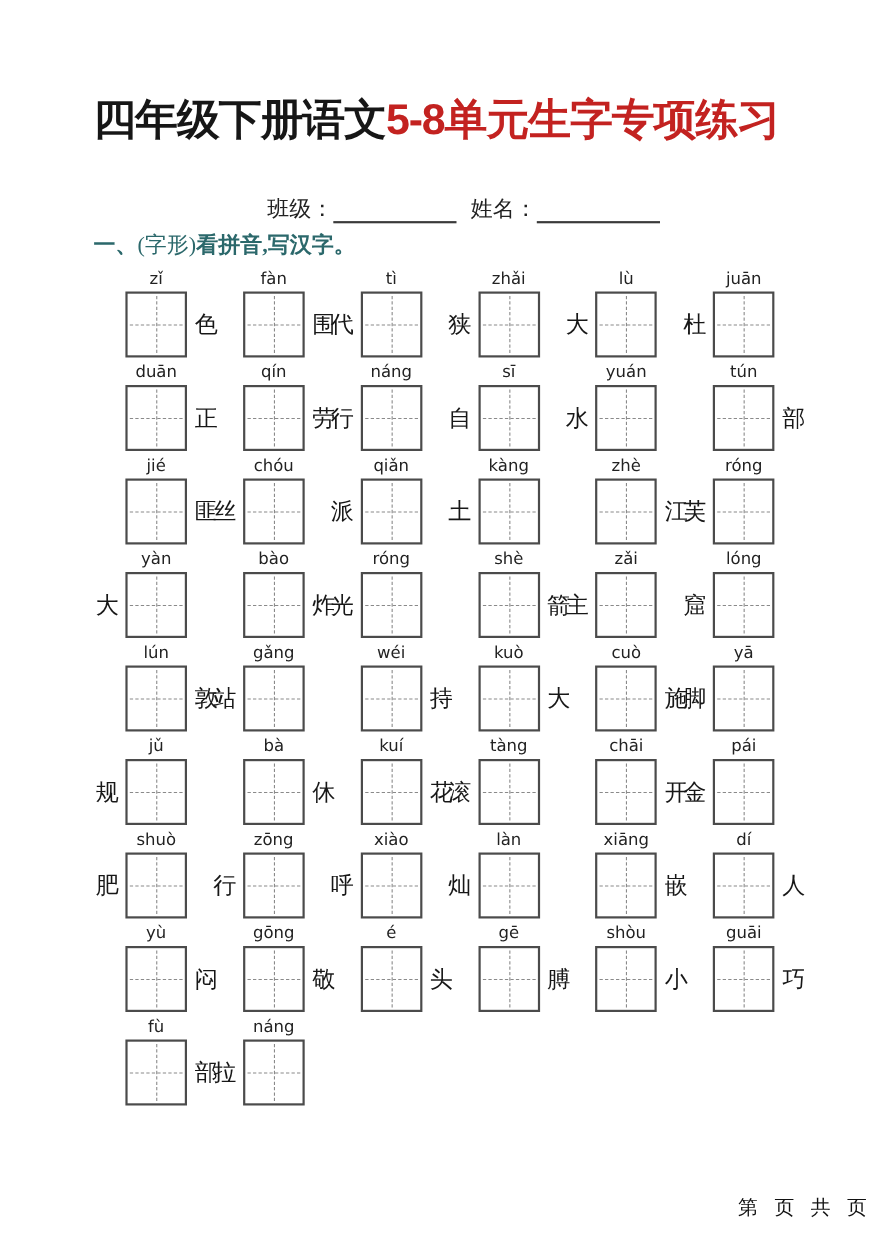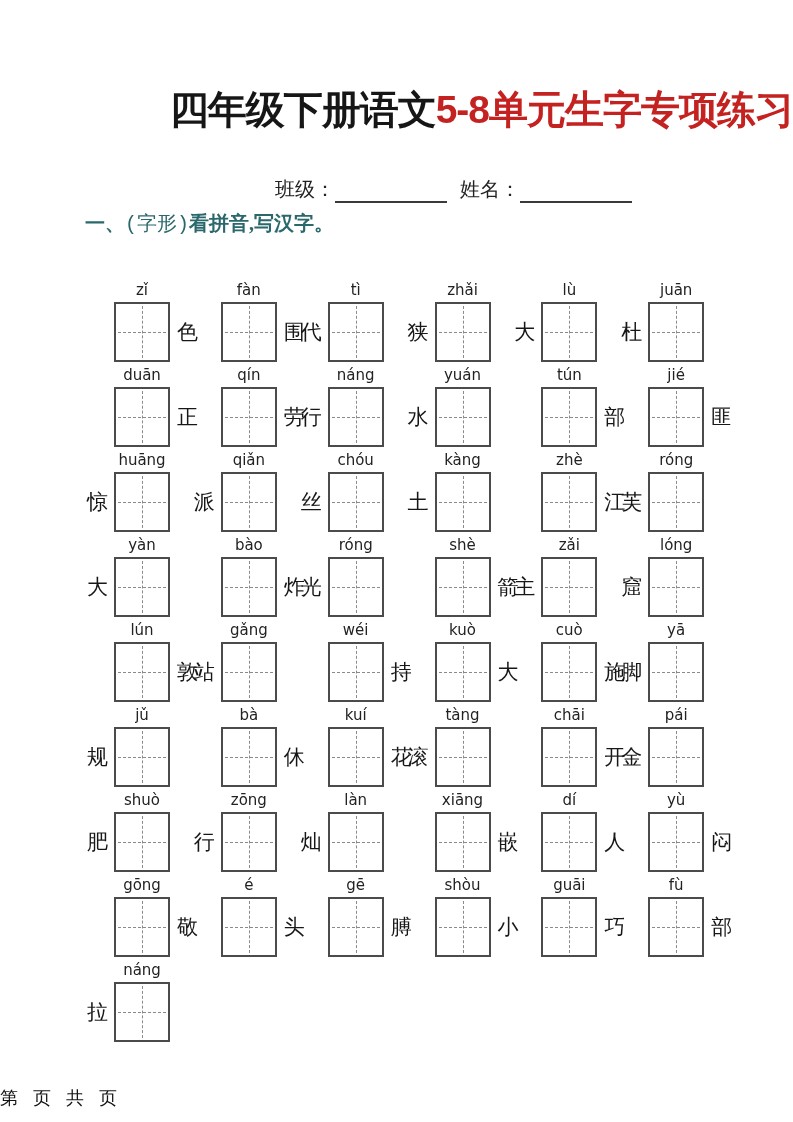--- a/index.html
+++ b/index.html
@@ -1,59 +1,59 @@
 <!DOCTYPE html>
 <html style="--title_red: #c32220; --section_teal: #2b686b;"><head>
 <meta charset="utf-8">
 <style>
   html,body{margin:0;padding:0;background:#ffffff;}
   .page{
     position:relative;width:793px;height:1122px;background:#ffffff;overflow:hidden;
     font-family:"Liberation Serif","DejaVu Serif",serif;color:#1a1a1a;
   }
   .title{
-    position:absolute;top:86px;left:0;width:100%;text-align:right;
+    position:absolute;top:86px;left:0;width:100%;text-align:center;
     font-family:"Liberation Sans","DejaVu Sans",sans-serif;font-weight:bold;
     font-size:39px;line-height:48px;letter-spacing:-1px;color:#161616;white-space:nowrap;
   }
   .title .red{color:var(--title_red,#c32220);}
   .form-row{
     position:absolute;top:176px;left:243px;font-size:20px;color:#222;
-    font-family:"Liberation Serif","DejaVu Serif",serif;white-space:nowrap;margin-left:32px;
+    font-family:"Liberation Serif","DejaVu Serif",serif;white-space:nowrap;
   }
   .uline{display:inline-block;width:112px;height:20px;border-bottom:2px solid #3a3a3a;vertical-align:bottom;}
   .name-label{margin-left:13px;}
   .section-head{
     position:absolute;top:210px;left:85px;font-size:20px;line-height:26px;
     color:var(--section_teal,#2b686b);white-space:nowrap;
   }
   .sec-num{font-weight:bold;}
-  .sec-tag{font-weight:normal;font-family:Liberation Mono, monospace;}
+  .sec-tag{font-weight:normal;}
   .sec-instr{font-weight:bold;}
   .grid{
     position:absolute;top:243px;left:88px;width:641px;
     display:grid;grid-template-columns:repeat(6,1fr);grid-auto-rows:85px;
   }
   .cell{position:relative;padding-left:26px;box-sizing:border-box;}
   .boxwrap{position:relative;width:56px;display:flex;flex-direction:column;align-items:center;}
   .pinyin{
     height:22px;line-height:20px;font-family:"DejaVu Sans","Liberation Sans",sans-serif;
-    font-size:15px;color:#222;white-space:nowrap;margin-top:37px;
+    font-size:15px;color:#222;white-space:nowrap;
   }
   .tian{width:56px;height:60px;box-sizing:border-box;border:2px solid #4b4b4b;position:relative;background:#fff;}
   .tian::before{content:"";position:absolute;left:50%;top:2px;bottom:2px;border-left:1px dashed #8a8a8a;}
   .tian::after{content:"";position:absolute;top:50%;left:2px;right:2px;border-top:1px dashed #8a8a8a;}
   .hanzi{
     position:absolute;bottom:18px;font-size:21px;color:#171717;line-height:24px;
     font-family:"Liberation Serif","DejaVu Serif",serif;white-space:nowrap;
   }
   .hanzi.left{right:calc(100% + 6px);}
   .hanzi.right{left:calc(100% + 7px);}
   .footer{
-    position:absolute;top:1086px;left:0;width:100%;text-align:left;
+    position:absolute;top:1086px;left:0;width:100%;text-align:right;
     font-size:18px;letter-spacing:5px;color:#111;
     font-family:"Liberation Sans","DejaVu Sans",sans-serif;
   }
 </style>
 </head>
 <body>
 
 <div class="page">
 
   <div class="title"><span>四年级下册语文</span><span class="red">5-8单元生字专项练习</span></div>
@@ -121,20 +121,27 @@
       </div>
       <div class="cell">
         <div class="boxwrap">
           <div class="pinyin">náng</div>
           <div class="tian"></div>
           <span class="hanzi left">行</span>
         </div>
       </div>
       <div class="cell">
         <div class="boxwrap">
+          <div class="pinyin">sī</div>
+          <div class="tian"></div>
+          <span class="hanzi left">自</span>
+        </div>
+      </div>
+      <div class="cell">
+        <div class="boxwrap">
           <div class="pinyin">yuán</div>
           <div class="tian"></div>
           <span class="hanzi left">水</span>
         </div>
       </div>
       <div class="cell">
         <div class="boxwrap">
           <div class="pinyin">tún</div>
           <div class="tian"></div>
           <span class="hanzi right">部</span>
@@ -142,41 +149,34 @@
       </div>
       <div class="cell">
         <div class="boxwrap">
           <div class="pinyin">jié</div>
           <div class="tian"></div>
           <span class="hanzi right">匪</span>
         </div>
       </div>
       <div class="cell">
         <div class="boxwrap">
-          <div class="pinyin">huāng</div>
-          <div class="tian"></div>
-          <span class="hanzi left">惊</span>
+          <div class="pinyin">chóu</div>
+          <div class="tian"></div>
+          <span class="hanzi left">丝</span>
         </div>
       </div>
       <div class="cell">
         <div class="boxwrap">
           <div class="pinyin">qiǎn</div>
           <div class="tian"></div>
           <span class="hanzi left">派</span>
         </div>
       </div>
       <div class="cell">
         <div class="boxwrap">
-          <div class="pinyin">chóu</div>
-          <div class="tian"></div>
-          <span class="hanzi left">丝</span>
-        </div>
-      </div>
-      <div class="cell">
-        <div class="boxwrap">
           <div class="pinyin">kàng</div>
           <div class="tian"></div>
           <span class="hanzi left">土</span>
         </div>
       </div>
       <div class="cell">
         <div class="boxwrap">
           <div class="pinyin">zhè</div>
           <div class="tian"></div>
           <span class="hanzi right">江</span>
@@ -324,20 +324,27 @@
       </div>
       <div class="cell">
         <div class="boxwrap">
           <div class="pinyin">zōng</div>
           <div class="tian"></div>
           <span class="hanzi left">行</span>
         </div>
       </div>
       <div class="cell">
         <div class="boxwrap">
+          <div class="pinyin">xiào</div>
+          <div class="tian"></div>
+          <span class="hanzi left">呼</span>
+        </div>
+      </div>
+      <div class="cell">
+        <div class="boxwrap">
           <div class="pinyin">làn</div>
           <div class="tian"></div>
           <span class="hanzi left">灿</span>
         </div>
       </div>
       <div class="cell">
         <div class="boxwrap">
           <div class="pinyin">xiāng</div>
           <div class="tian"></div>
           <span class="hanzi right">嵌</span>

